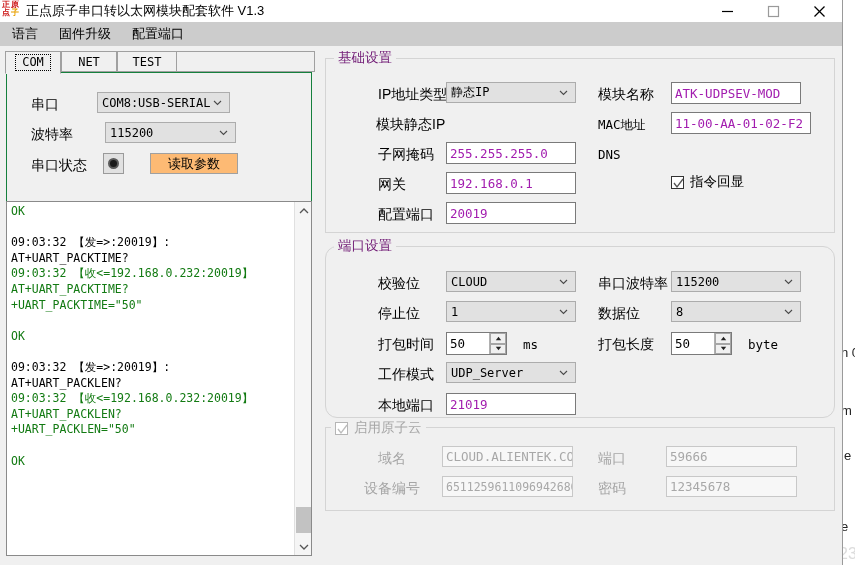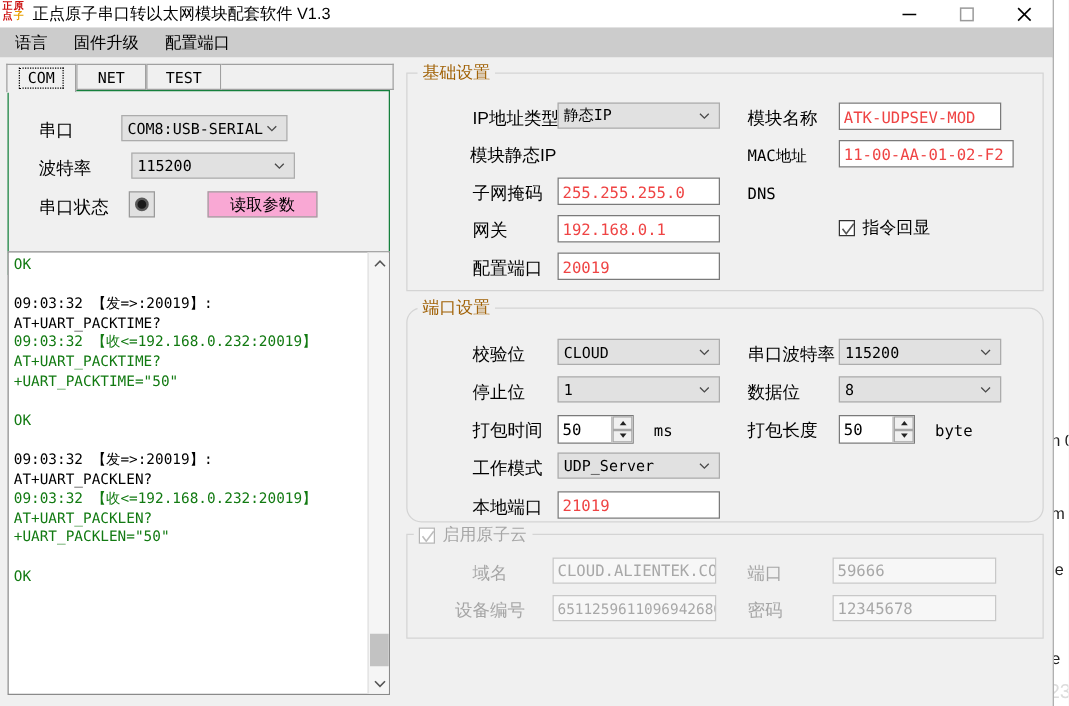--- a/index.html
+++ b/index.html
@@ -145,31 +145,31 @@
     position: absolute; right: 7px; top: 50%;
     width: 9px; height: 9px; margin-top: -5px;
   }
   .combo .arrow svg { display: block; }
   .textbox {
     background: #ffffff;
     border: 1px solid #7a7a7a;
     box-sizing: border-box;
     display: flex; align-items: center;
     font-family: "DejaVu Sans Mono", monospace;
-    font-size: 12.5px; color: #ef4444;
+    font-size: 12.5px; color: #a21caf;
     padding-left: 3px;
     overflow: hidden;
   }
   .btn {
-    background: #f9a8d4;
+    background: #fdba74;
     border: 1px solid #a0a0a0;
     box-sizing: border-box;
     display: flex; align-items: center; justify-content: center;
     font-family: "Liberation Sans", sans-serif;
-    font-size: 13px; color: #000; margin-left: 16px;
+    font-size: 13px; color: #000;
   }
   .led {
     background: #e1e1e1; border: 1px solid #9a9a9a;
     box-sizing: border-box;
     display: flex; align-items: center; justify-content: center;
   }
   .led .dot {
     width: 11px; height: 11px; border-radius: 50%;
     background: #1b1b1b;
     box-shadow: inset 0 0 0 2px #1b1b1b;
@@ -213,21 +213,21 @@
   .groupbox {
     position: absolute;
     border: 1px solid #d4d4d4;
     background: transparent;
     box-sizing: border-box;
   }
   .gtitle {
     position: absolute; top: -10px; left: 8px;
     background: #f0f0f0; padding: 0 4px;
     font-family: "Liberation Sans", sans-serif;
-    font-size: 13.5px; color: #a16207; white-space: nowrap;
+    font-size: 13.5px; color: #701a75; white-space: nowrap;
   }
   .flabel {
     position: absolute;
     font-family: "Liberation Sans", sans-serif;
     font-size: 14px; color: #000; white-space: nowrap;
   }
   .flabel.mono {
     font-family: "DejaVu Sans Mono", monospace; font-size: 12.5px;
   }
   .unit {

